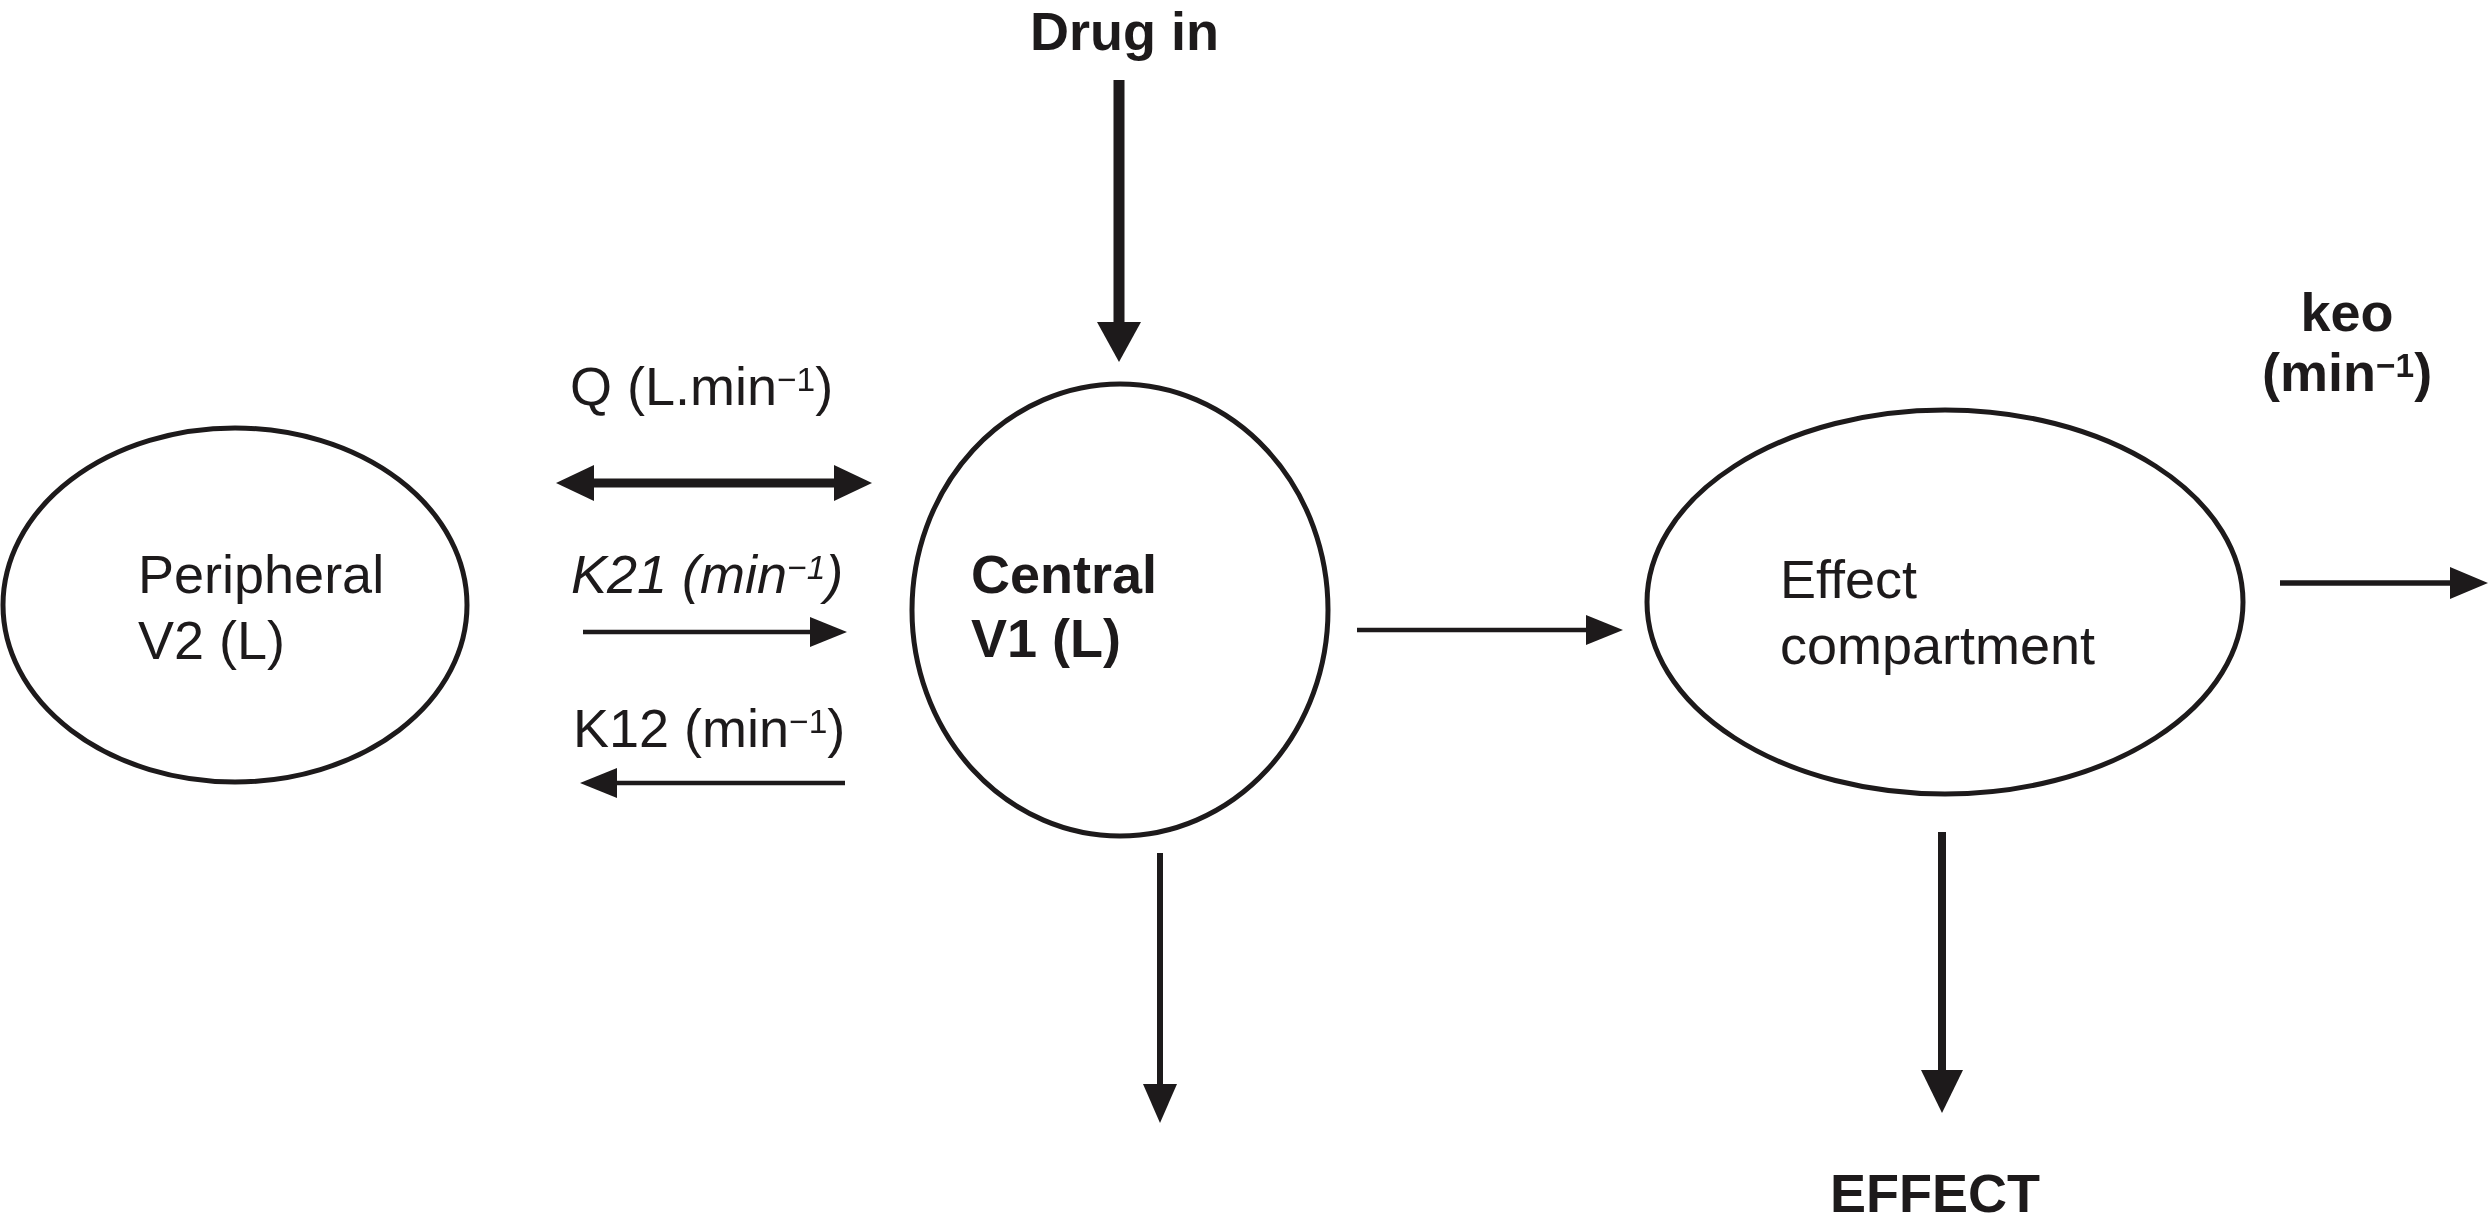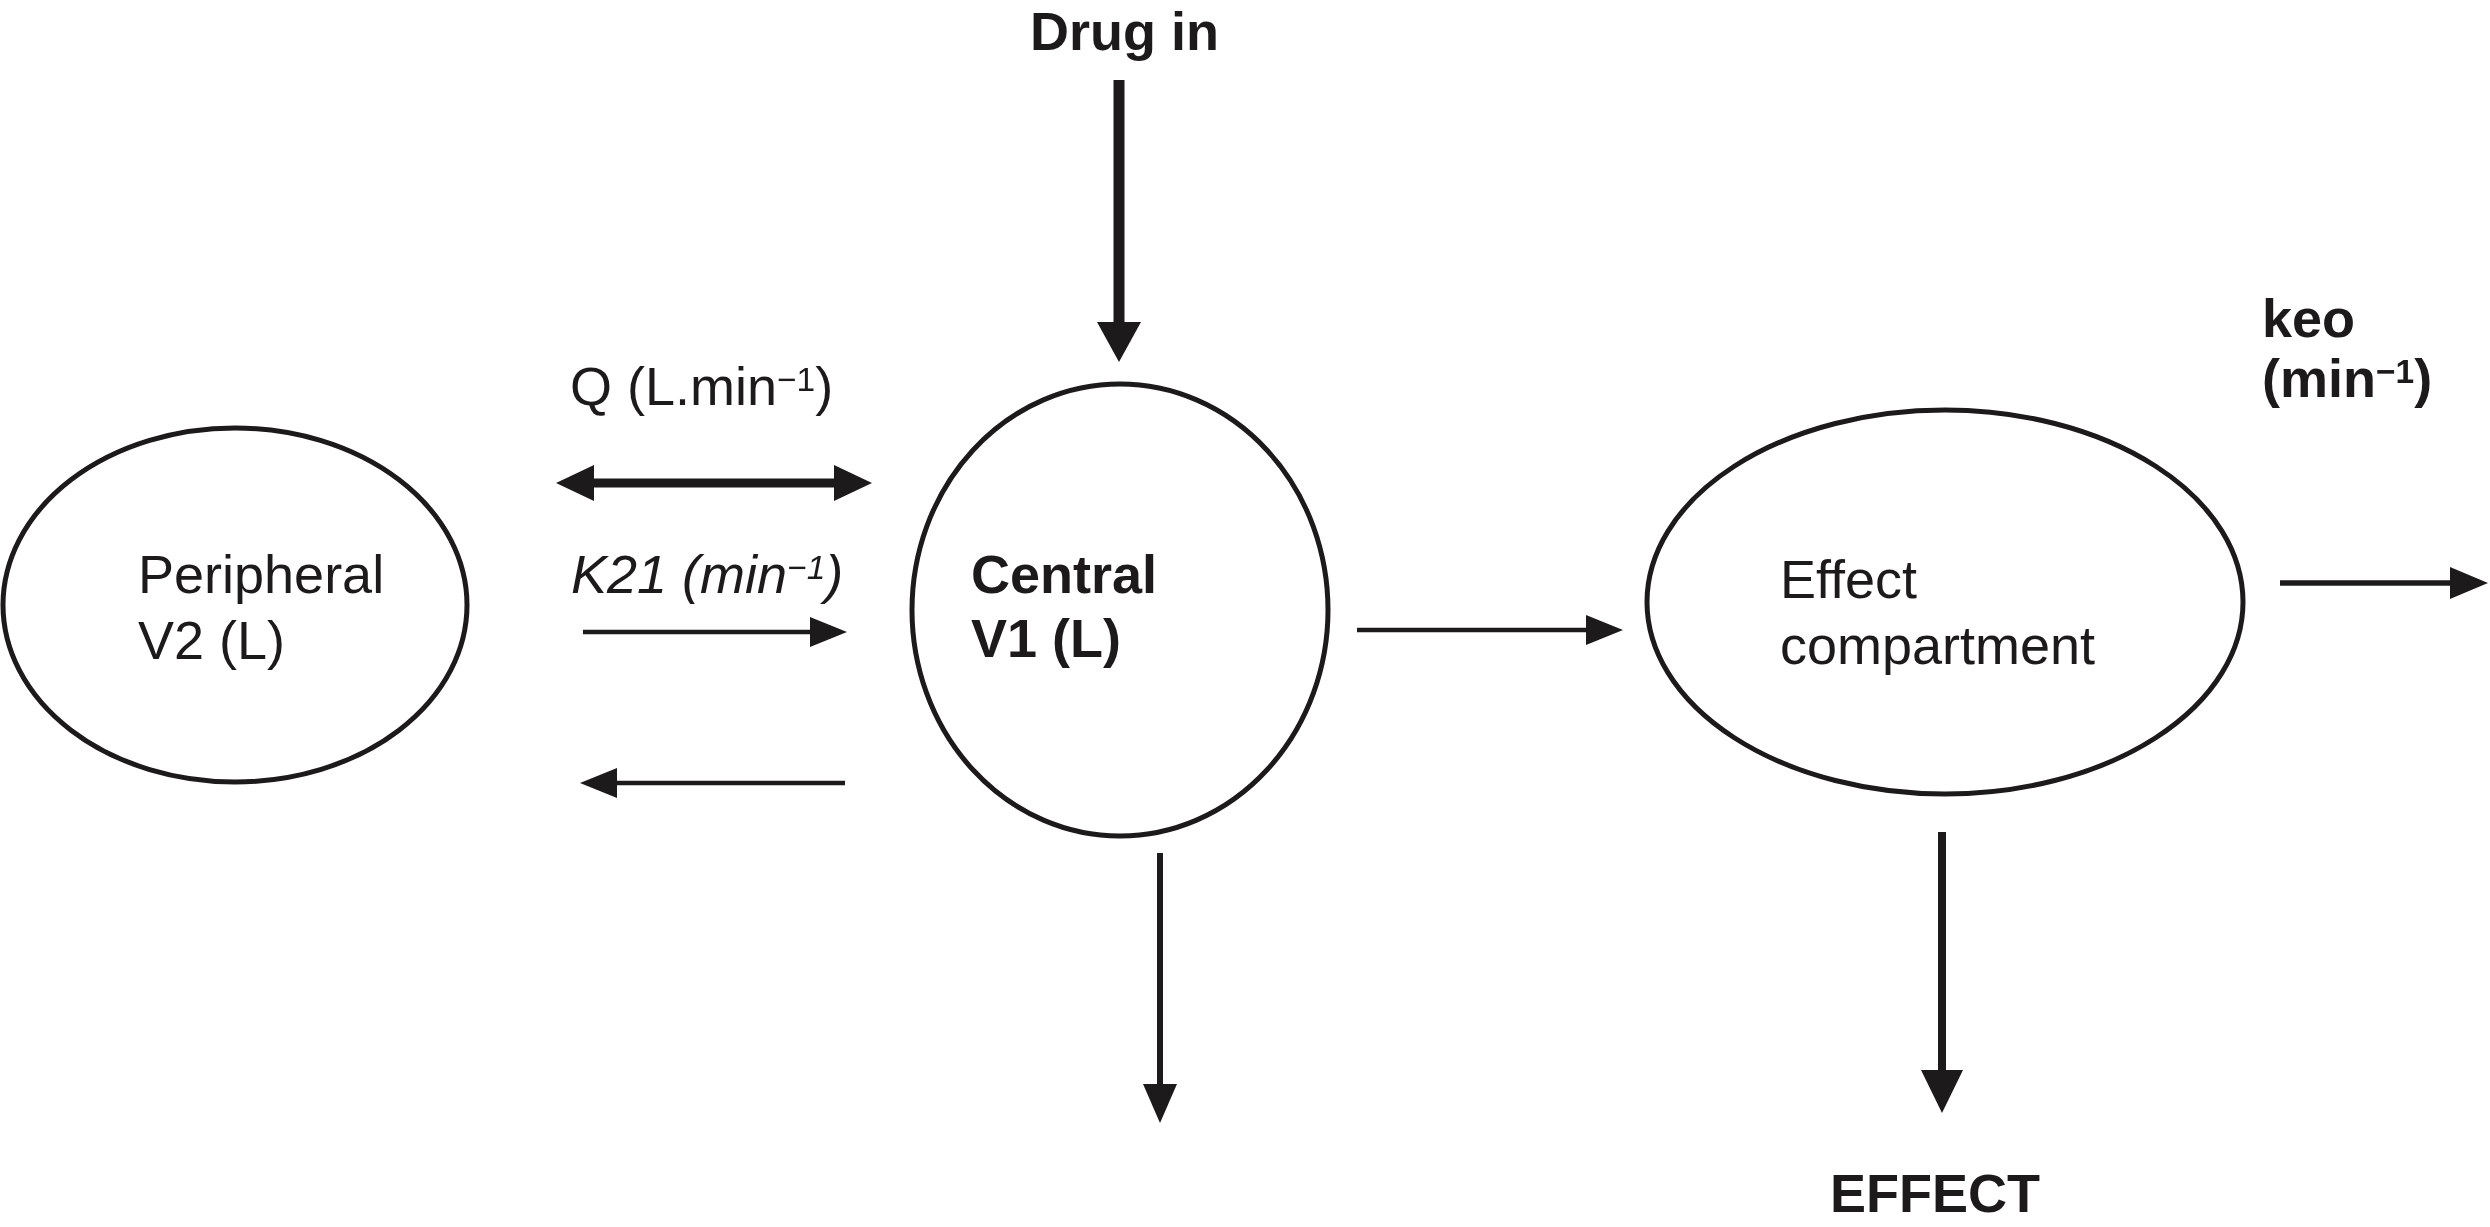--- a/index.html
+++ b/index.html
@@ -97,23 +97,24 @@
       <polygon class="head" points="1942,1113 1921,1070 1963,1070"></polygon>
     </g>
   </svg>
 
   <div class="lbl bold" style="left:1030px;top:-1px;">Drug in</div>
 
   <div class="lbl" style="left:570px;top:354px;"><span>Q (L.min</span><sup>−1</sup><span>)</span></div>
 
   <div class="lbl" style="left:571px;top:542px;font-style:italic;"><span>K21 (min</span><sup>−1</sup><span>)</span></div>
 
+  <div class="lbl" style="left:573px;top:696px;"><span>K12 (min</span><sup>−1</sup><span>)</span></div>
 
 
-  <div class="lbl bold lh60" style="left:2262px;top:288px;">
+  <div class="lbl bold lh60" style="left:2262px;top:282px;text-align:center;">
     <div>keo</div>
     <div><span>(min</span><sup>−1</sup><span>)</span></div>
   </div>
 
 
 
   <div class="lbl bold" style="left:1830px;top:1161px;">EFFECT</div>
 
   <div class="lbl lh66" style="left:114px;top:541px;margin-left:24px;">
     <div>Peripheral</div>

